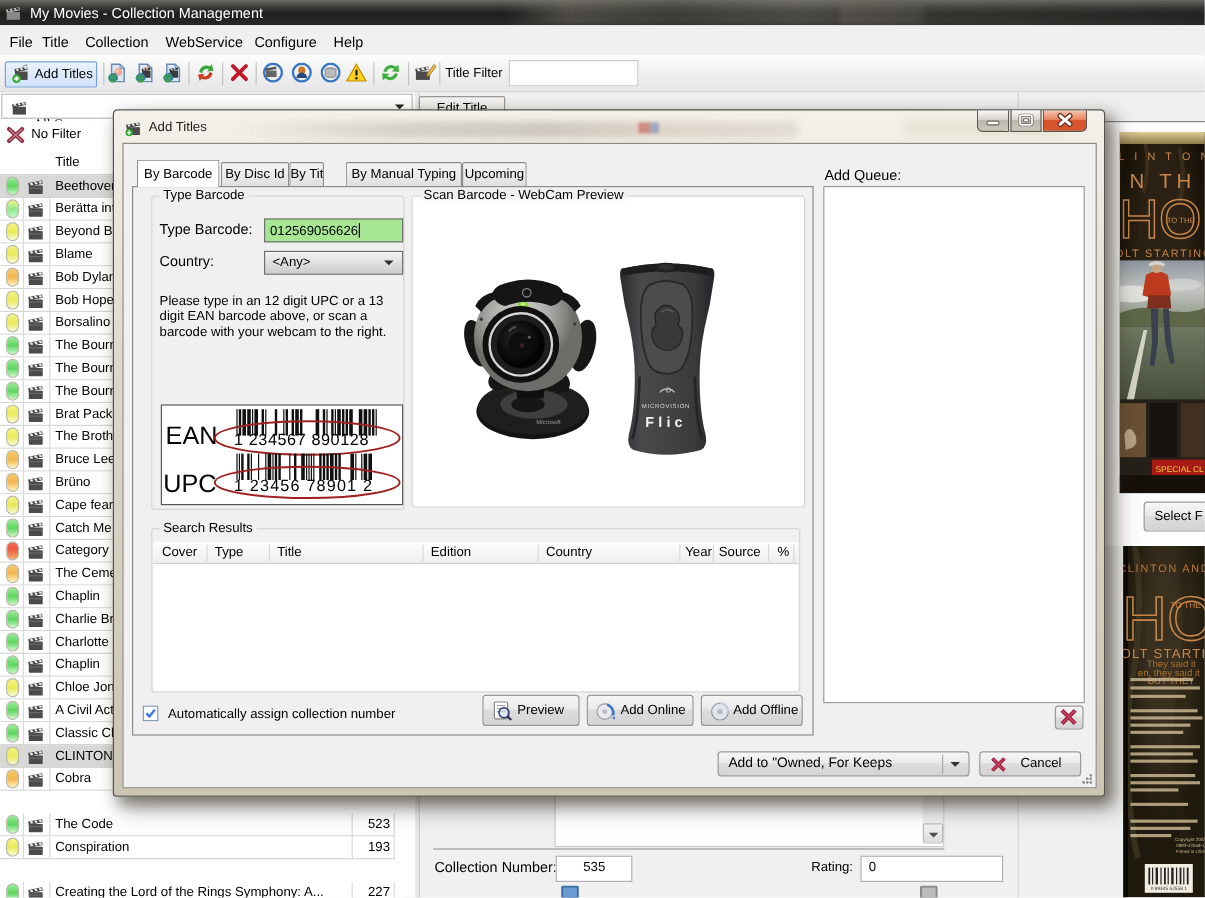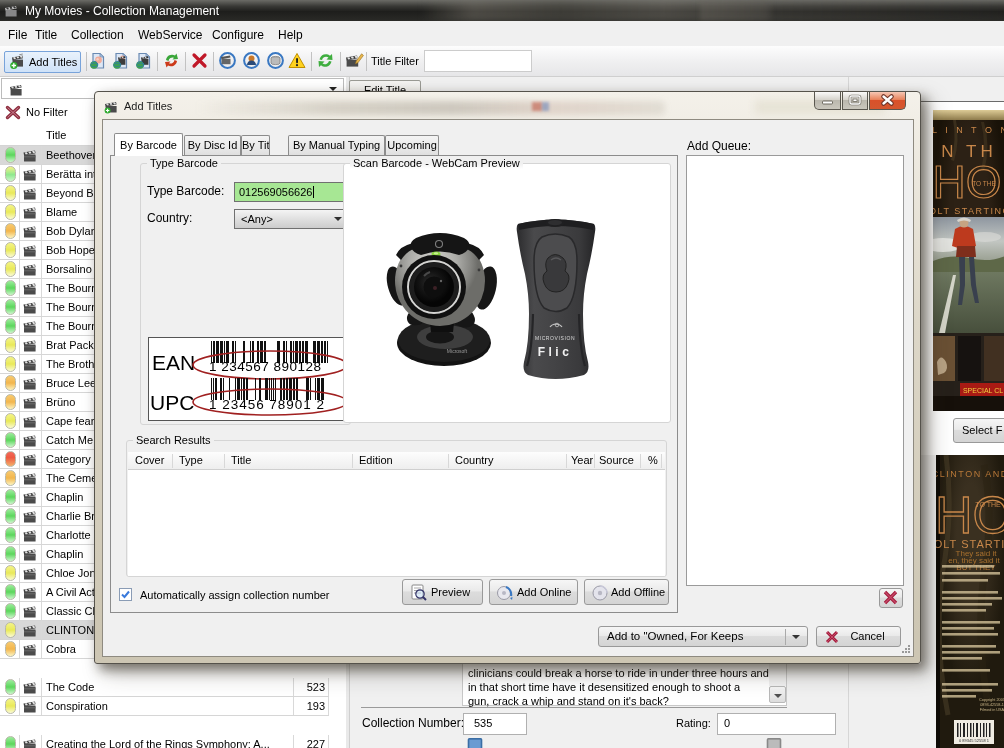--- a/index.html
+++ b/index.html
@@ -79,21 +79,21 @@
 
 
 .tab { position:absolute; top:15px; height:21px; white-space:nowrap; overflow:hidden; background:linear-gradient(#f4f4f4,#e8e8e8 60%,#dedede); border:1px solid #8c8c8c; border-bottom:none; border-radius:2px 2px 0 0; font-size:11px; text-align:center; padding-top:3px; z-index:2; }
 #tab-active { position:absolute; left:11px; top:13px; width:69px; height:23px; background:#fff; border:1px solid #8c8c8c; border-bottom:none; border-radius:2px 2px 0 0; font-size:11px; text-align:center; padding-top:5px; z-index:4; }
 #tabpage { position:absolute; left:7px; top:35px; width:568px; height:458px; background:#f0f0f0; border:1px solid #8c8c8c; z-index:3; }
 
 
 .group { position:absolute; border:1px solid #d5d5d5; border-radius:3px; }
 .group .glabel { position:absolute; left:6px; top:-7px; background:#f0f0f0; padding:0 3px; font-size:11px; white-space:nowrap; }
 
-#grp-type { left:29px; top:7px; width:211px; height:262px; }
+#grp-type { left:15px; top:7px; width:211px; height:262px; }
 #grp-scan { left:232px; top:7px; width:328px; height:260px; background:#fff; }
 #grp-results { left:15px; top:284px; width:541px; height:137px; }
 
 
 .lbl { position:absolute; font-size:11px; }
 #barcode-field { position:absolute; left:93px; top:18px; width:116px; height:20px; background:#a7e794; border:1px solid #707070; font-size:11px; padding:3px 4px; }
 #country-dd { position:absolute; left:93px; top:45px; width:116px; height:20px; background:linear-gradient(#f4f4f4,#dcdcdc 60%,#cccccc); border:1px solid #707070; font-size:11px; padding:3px 6px; }
 #country-dd:after { content:""; position:absolute; right:7px; top:7px; border:4px solid transparent; border-top-color:#303030; }
 #barcode-img { position:absolute; left:7px; top:173px; width:202px; height:84px; background:#fff; border:1px solid #555; }
 
@@ -700,27 +700,26 @@
           <div class="cell-line" style="left:19px"></div>
           <div class="cell-line" style="left:41px"></div>
           <div class="cell-line" style="left:293px"></div>
           <div class="cell-line" style="left:328px"></div>
         </div>
       </div>
   </div>
   <div class="abs" id="content-mid">
     <div id="divline"></div>
     <div id="desc-box">
-      <div id="desc-text">clinicians could break a horse to ride in under three hours and<br>in that short time have it desensitized enough to shoot a<br>gun, crack a whip and stand on it's back?</div>
       <div id="scrolltrack"></div>
       <div id="scrollarrow"></div>
     </div>
     <div id="collnum-row">
       <span class="lbl" style="left:12px; top:8px; font-size:12px;">Collection Number:</span>
-      <span class="lbl" style="left:113px; top:5px; width:64px; height:22px; background:#fff; border:1px solid #b0b0b0; padding:3px 10px;">535</span>
+      <span class="lbl" style="left:113px; top:5px; width:64px; height:22px; background:#fff; border:1px solid #b0b0b0; padding:3px 22px;">535</span>
       <span class="lbl" style="left:326px; top:9px;">Rating:</span>
       <span class="lbl" style="left:367px; top:5px; width:119px; height:22px; background:#fff; border:1px solid #b0b0b0; padding:3px 6px;">0</span>
       <svg class="abs" style="left:116px; top:30px;" width="18" height="13" viewBox="0 0 18 16">
           <rect x="0" y="0" width="18" height="16" rx="2" fill="#3a6ea5"></rect>
           <rect x="2" y="2" width="14" height="12" fill="#6b9bd2"></rect>
         </svg>
       <svg class="abs" style="left:415px; top:30px;" width="18" height="13" viewBox="0 0 18 16">
           <rect x="0" y="0" width="18" height="16" rx="2" fill="#888"></rect>
           <rect x="2" y="2" width="14" height="12" fill="#bbb"></rect>
         </svg>
@@ -868,20 +867,21 @@
       <div class="tab" style="left:185px; width:97px;">By Manual Typing</div>
       <div class="tab" style="left:282px; width:54px;">Upcoming</div>
       <div id="tab-active">By Barcode</div>
       <div id="tabpage">
         <div class="group" id="grp-type">
           <span class="glabel">Type Barcode</span>
           <span class="lbl" style="left:6px; top:20px; font-size:12px;">Type Barcode:</span>
           <div id="barcode-field">012569056626<span style="display:inline-block;width:1px;height:12px;background:#000;vertical-align:-2px;margin-left:1px;"></span></div>
           <span class="lbl" style="left:6px; top:47px; font-size:12px;">Country:</span>
           <div id="country-dd">&lt;Any&gt;</div>
+          <div class="lbl" style="left:6px; top:81px; width:199px; line-height:13px;">Please type in an 12 digit UPC or a 13 digit EAN barcode above, or scan a barcode with your webcam to the right.</div>
           <div id="barcode-img"><svg width="200" height="82" id="barcode-svg">
                 <rect x="62" y="3" width="1" height="22" fill="#111"></rect>
                 <rect x="64" y="3" width="2" height="22" fill="#111"></rect>
                 <rect x="67" y="3" width="3" height="22" fill="#111"></rect>
                 <rect x="71" y="3" width="3" height="22" fill="#111"></rect>
                 <rect x="75" y="3" width="1" height="22" fill="#111"></rect>
                 <rect x="77" y="3" width="3" height="22" fill="#111"></rect>
                 <rect x="83" y="3" width="2" height="22" fill="#111"></rect>
                 <rect x="86" y="3" width="1" height="22" fill="#111"></rect>
                 <rect x="94" y="3" width="2" height="22" fill="#111"></rect>

